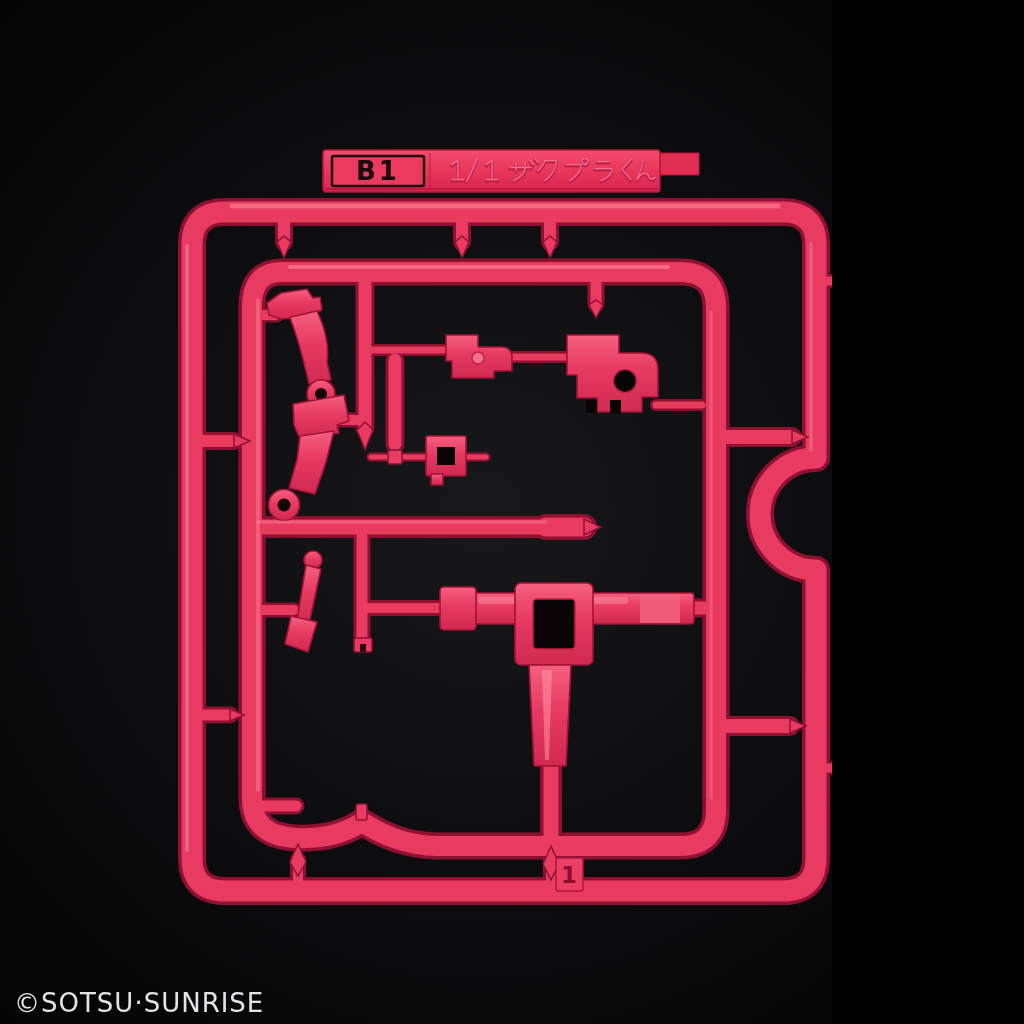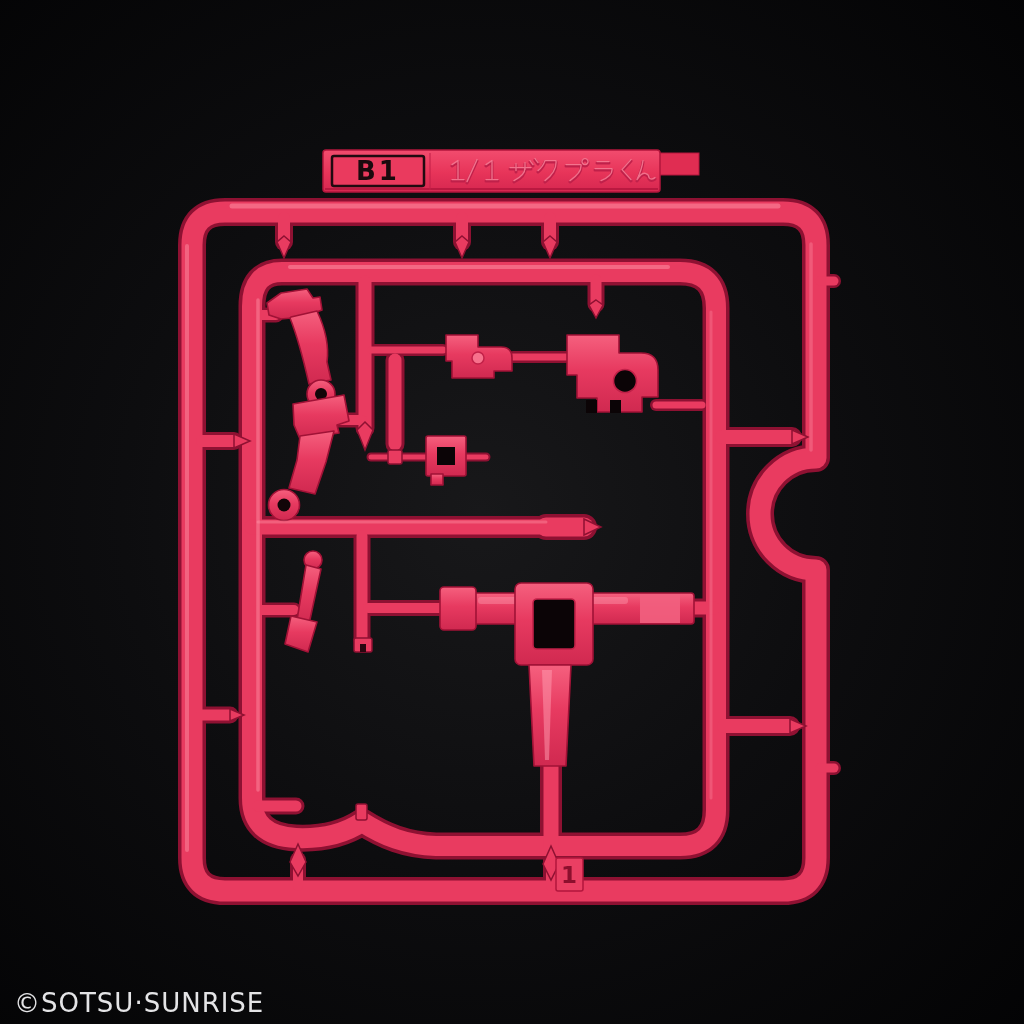--- a/index.html
+++ b/index.html
@@ -1,17 +1,17 @@
 <!DOCTYPE html>
 <html><head>
 <meta charset="utf-8">
 <style>
   html,body{margin:0;padding:0;background:#000;}
   .stage{
-    position:relative;width:1024px;height:1024px;overflow:hidden;
+    position:relative;width:832px;height:1024px;overflow:hidden;
     background:#050506;font-family:"DejaVu Sans","Liberation Sans",sans-serif;
   }
   svg{display:block;}
   .rs{fill:none;stroke:#8e1132;stroke-linecap:round;stroke-linejoin:round;}
   .rm{fill:none;stroke:#e93b60;stroke-linecap:round;stroke-linejoin:round;}
   .hl{fill:none;stroke:#ff95a8;stroke-linecap:round;}
   .tip{fill:#e93b60;stroke:#8e1132;stroke-width:1.5;}
   .part{fill:url(#partGrad);stroke:#a01236;stroke-width:1.6;stroke-linejoin:round;}
   .hole{fill:#0b0406;stroke:#c12148;stroke-width:1.6;}
   .kanaDark{fill:none;stroke:#c0204a;stroke-width:3;stroke-linecap:round;stroke-linejoin:round;}

